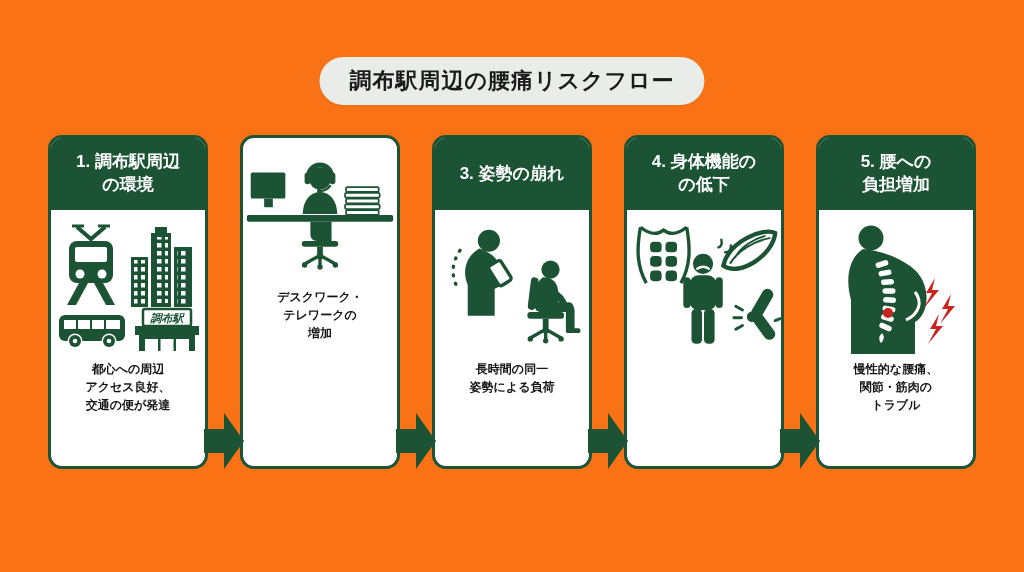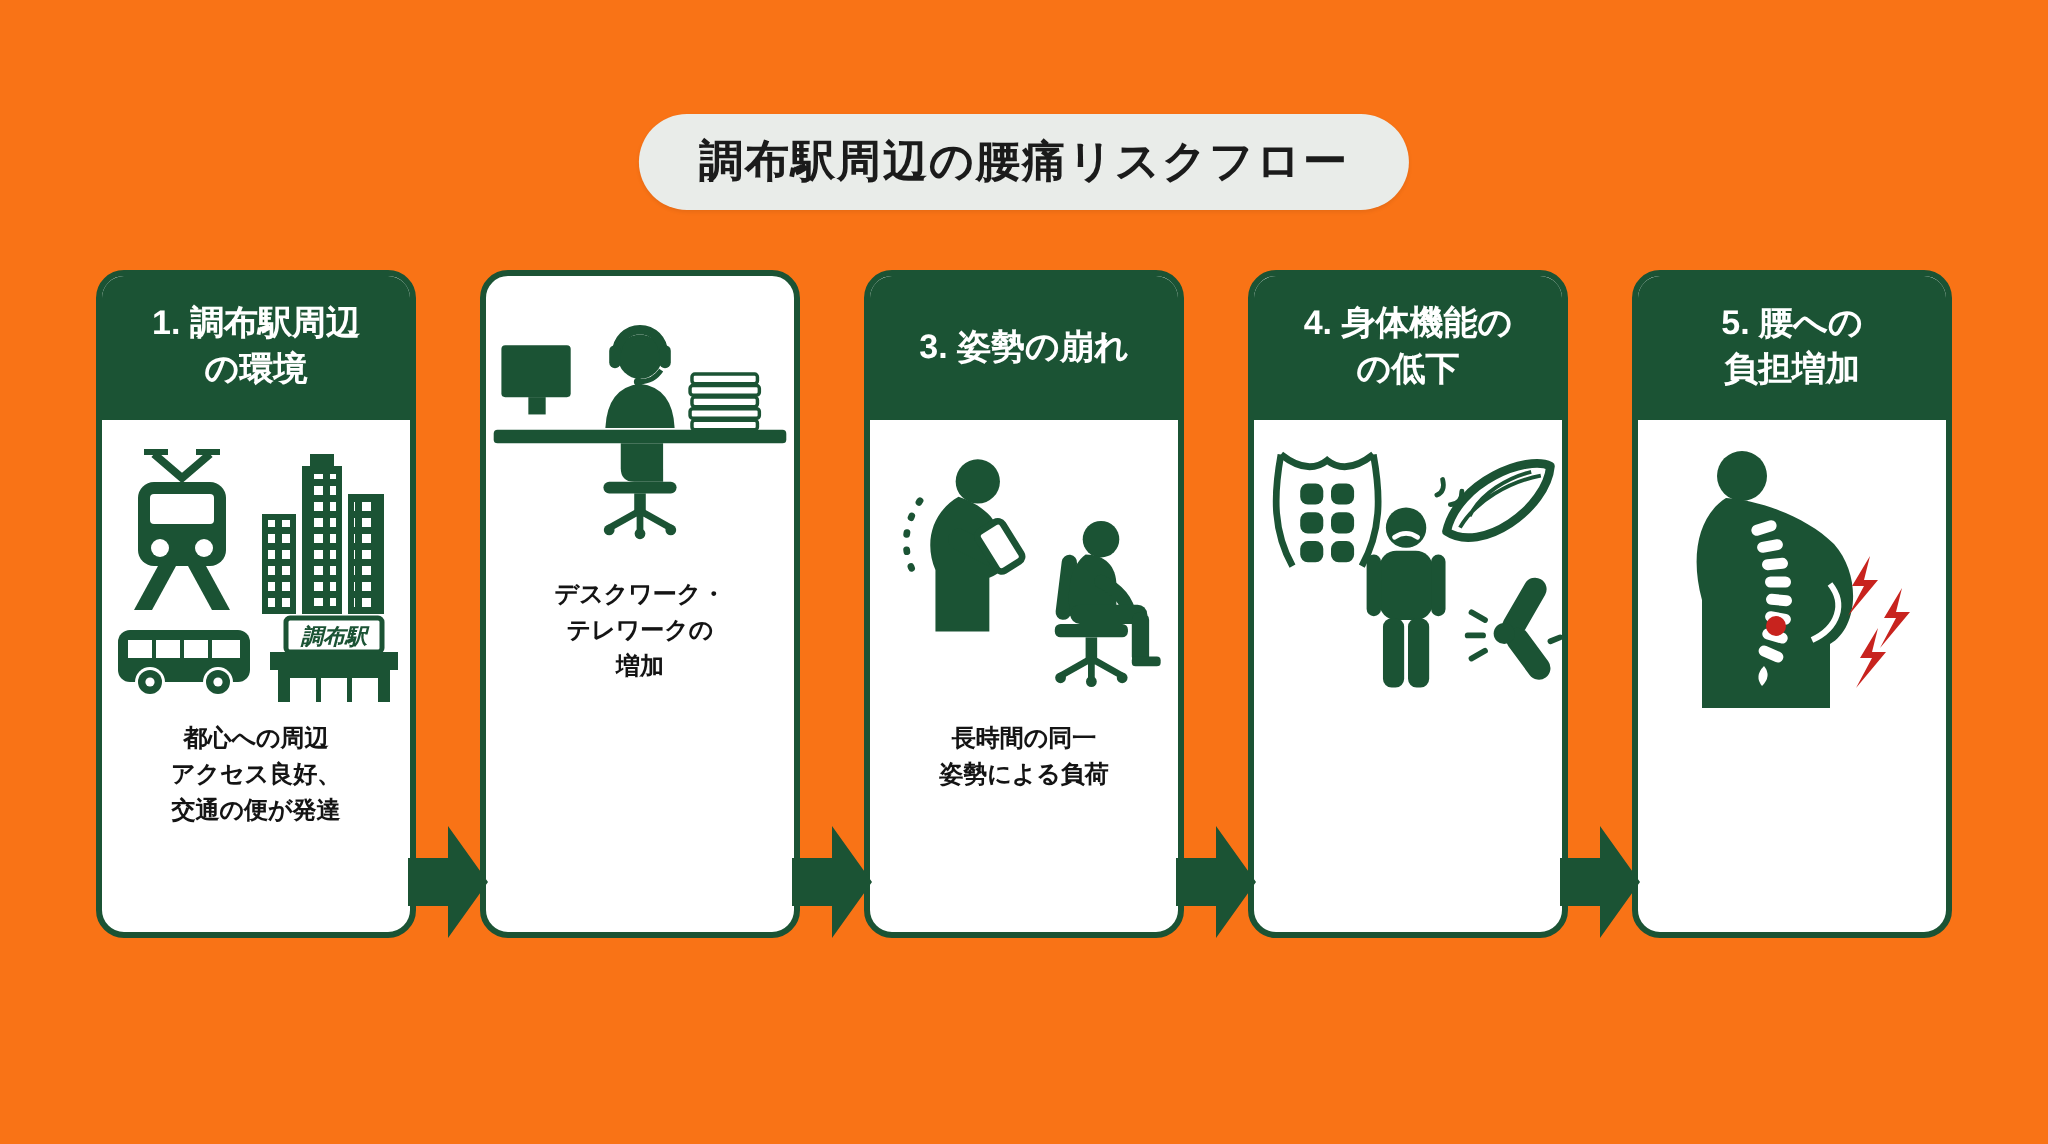--- a/index.html
+++ b/index.html
@@ -245,16 +245,19 @@
             <path d="M61 117 Q65 122 60 127 Q56 122 61 117 Z"></path>
           </g>
           <circle cx="67" cy="97" r="5" fill="#c8231e"></circle>
           <g fill="#c8231e">
             <polygon points="114,62 105,77 111,77 103,92 118,74 111,74"></polygon>
             <polygon points="130,78 121,93 127,93 119,108 134,90 127,90"></polygon>
             <polygon points="118,98 109,113 115,113 107,128 122,110 115,110"></polygon>
           </g>
         </svg>
       </div>
+      <div class="card-body">慢性的な腰痛、
+関節・筋肉の
+トラブル</div>
     </div>
 
   </div>
 </div>
 
 </body></html>

